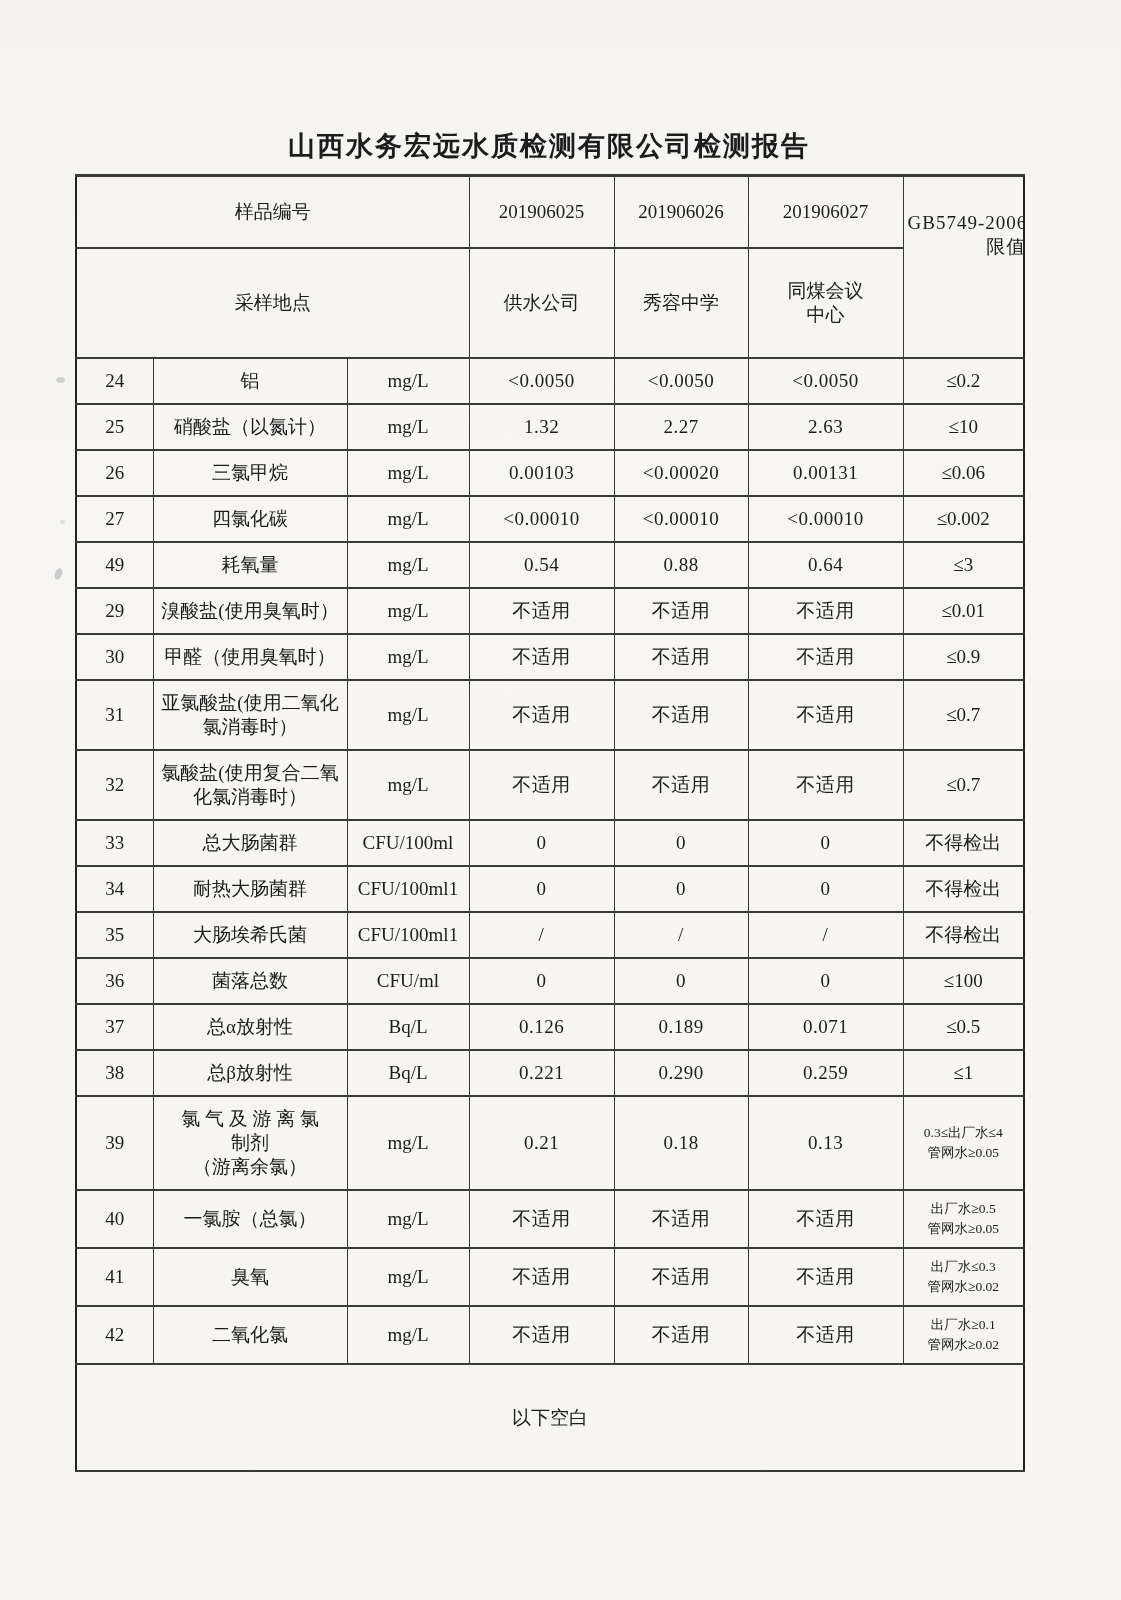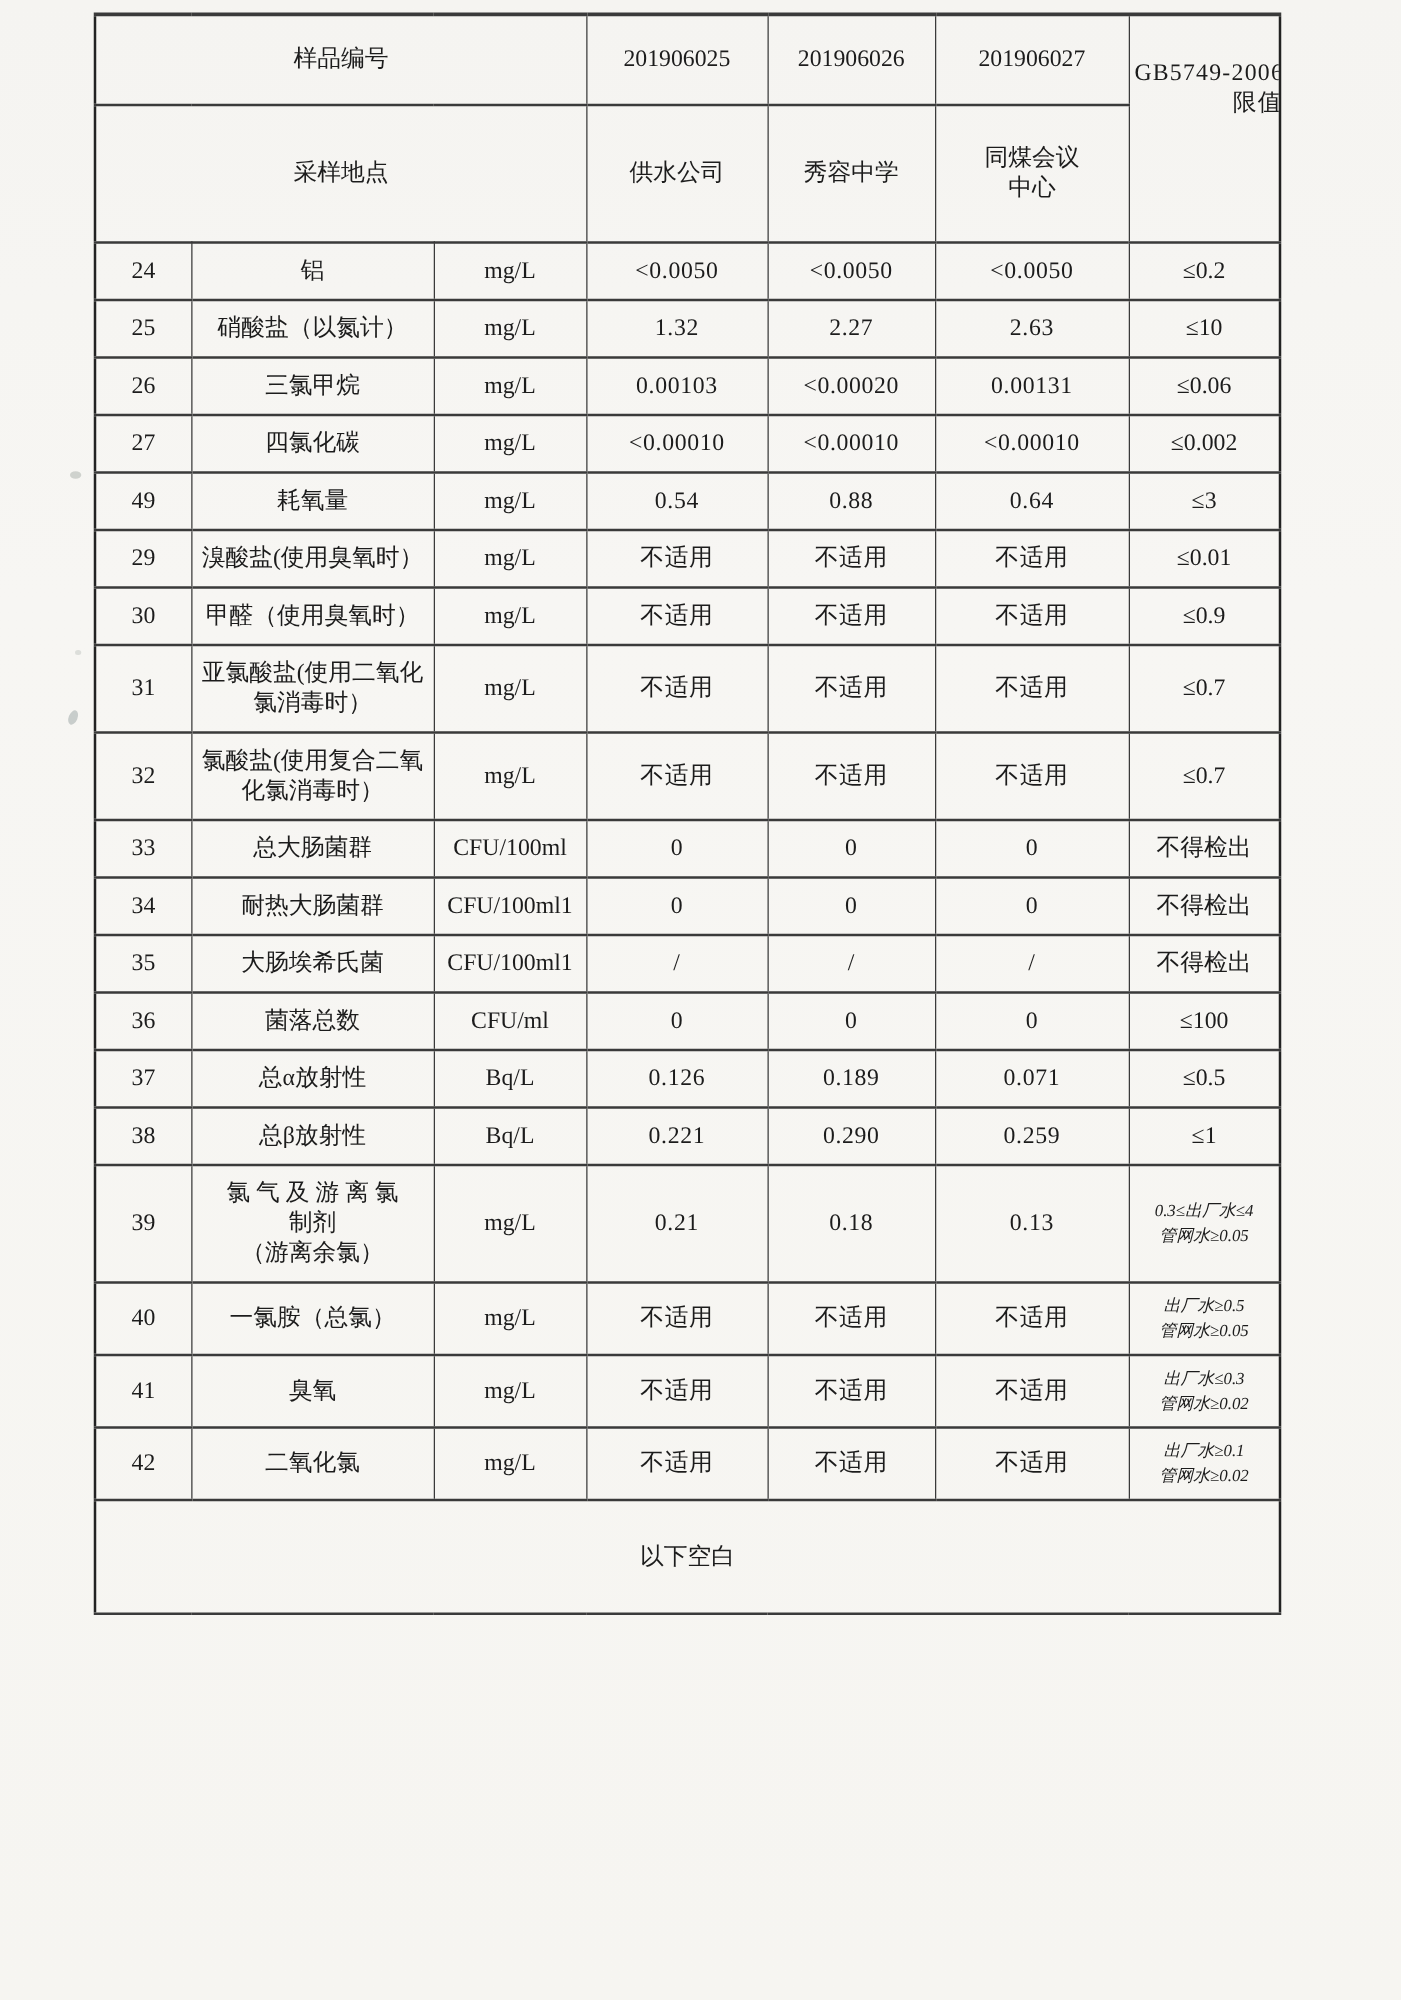--- a/index.html
+++ b/index.html
@@ -55,50 +55,51 @@
   }
   table.report { border: 2.2px solid #222; }
   tr.hdr1 td { border-top-width: 3px; }
 
   td.c-name { text-align: left; padding-left: 13px; padding-right: 6px; }
   td.c-name.ctr { text-align: center; padding-left: 4px; }
   td.c-unit { font-size: 17px; }
   td.c-val  { font-size: 18px; letter-spacing: 0.5px; }
   td.c-no   { font-size: 18px; margin-top: 10px; }
   td.c-limit{ font-size: 18px; }
-  td.c-limit.sm { font-size: 13.5px; line-height: 20px; letter-spacing: 0; padding: 8px 2px; font-style: italic; }
+  td.c-limit.sm { font-size: 13.5px; line-height: 20px; letter-spacing: 0; padding: 8px 2px; }
 
   td.std-cell { padding: 0; }
   .std-wrap { display: flex; flex-direction: row; justify-content: space-around; height: 100%; min-height: 112px; }
   .std-wrap div { font-size: 19px; letter-spacing: 1px; }
 
   td.blank-cell {
     text-align: left;
     vertical-align: top;
     padding: 8px 12px;
-    height: 91px;
+    height: 107px;
     font-size: 19px;
     border-bottom-width: 2.6px;
   }
 
   
   .speck { position: absolute; border-radius: 50%; pointer-events: none; }
   .speck.s1 { left: 56px; top: 377px; width: 9px; height: 6px; background: #aeb4ae; opacity: .55; }
   .speck.s2 { left: 55px; top: 568px; width: 7px; height: 12px; background: #9aa3a3; opacity: .5; transform: rotate(22deg); }
   .speck.s3 { left: 60px; top: 520px; width: 5px; height: 4px; background: #c2c6c2; opacity: .5; }
 </style>
 </head>
 <body>
 
 <div class="speck s1"></div>
 <div class="speck s2"></div>
 <div class="speck s3"></div>
 
 <div class="sheet">
 
+  <div class="doc-title">山西水务宏远水质检测有限公司检测报告</div>
 
 
   <table class="report">
     <colgroup>
       <col style="width:77px">
         <col style="width:194px">
         <col style="width:122px">
       <col style="width:145px">
         <col style="width:134px">
         <col style="width:155px">

